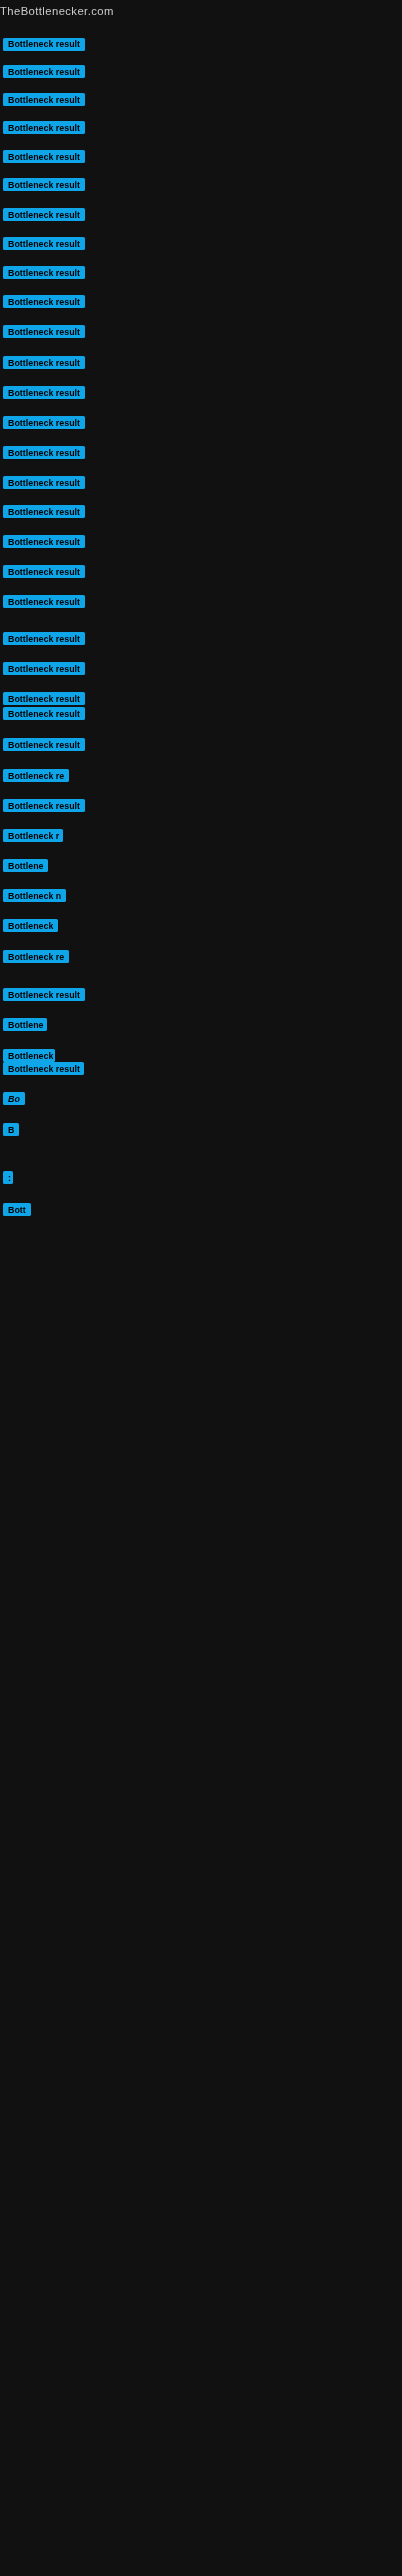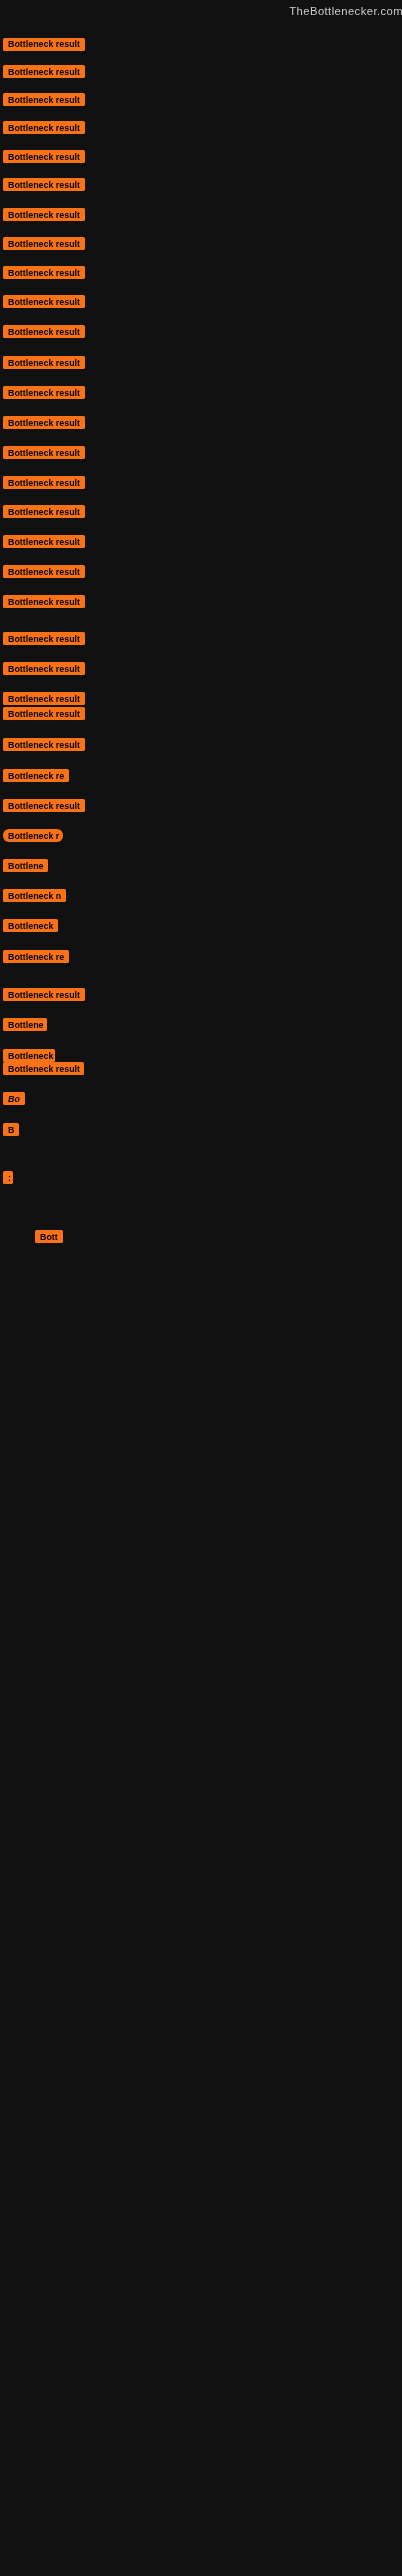--- a/index.html
+++ b/index.html
@@ -4,28 +4,28 @@
   <style>
     * { margin: 0; padding: 0; box-sizing: border-box; }
     body {
       background-color: #111;
       width: 403px;
       min-height: 2576px;
       font-family: Arial, sans-serif;
       position: relative;
     }
     .site-title {
-      text-align: right;
+      text-align: left;
       color: #ccc;
       font-size: 11.3px;
       padding: 4.8px 0 3.2px 0;
       letter-spacing: 0.4px;
     }
     .bottleneck-badge {
-      background-color: #f97316;
+      background-color: #0ea5e9;
       color: #000;
       font-size: 8.9px;
       font-weight: bold;
       padding: 1.6px 4.8px;
       border-radius: 1.6px;
       display: inline-block;
       white-space: nowrap;
       overflow: hidden;
     }
     .row {
@@ -59,27 +59,27 @@
     <div class="row" style="top: 515px;"><span class="bottleneck-badge" style="max-width: 85px;">Bottleneck result</span></div>
     <div class="row" style="top: 545px;"><span class="bottleneck-badge" style="max-width: 85px;">Bottleneck result</span></div>
     <div class="row" style="top: 575px;"><span class="bottleneck-badge" style="max-width: 85px;">Bottleneck result</span></div>
     <div class="row" style="top: 612px;"><span class="bottleneck-badge" style="max-width: 103px;">Bottleneck result</span></div>
     <div class="row" style="top: 642px;"><span class="bottleneck-badge" style="max-width: 85px;">Bottleneck result</span></div>
     <div class="row" style="top: 672px;"><span class="bottleneck-badge" style="max-width: 85px;">Bottleneck result</span></div>
     <div class="row" style="top: 687px;"><span class="bottleneck-badge" style="max-width: 103px;">Bottleneck result</span></div>
     <div class="row" style="top: 718px;"><span class="bottleneck-badge" style="max-width: 85px;">Bottleneck result</span></div>
     <div class="row" style="top: 749px;"><span class="bottleneck-badge" style="max-width: 72px;">Bottleneck re</span></div>
     <div class="row" style="top: 779px;"><span class="bottleneck-badge" style="max-width: 85px;">Bottleneck result</span></div>
-    <div class="row" style="top: 809px;"><span class="bottleneck-badge" style="max-width: 60px; border-radius: 6px;">Bottleneck r</span></div>
+    <div class="row" style="top: 809px;"><span class="bottleneck-badge" style="max-width: 60px;">Bottleneck r</span></div>
     <div class="row" style="top: 839px;"><span class="bottleneck-badge" style="max-width: 48px;">Bottlene</span></div>
     <div class="row" style="top: 869px; text-align: center;"><span class="bottleneck-badge" style="max-width: 64px;">Bottleneck n</span></div>
     <div class="row" style="top: 899px;"><span class="bottleneck-badge" style="max-width: 56px;">Bottleneck</span></div>
     <div class="row" style="top: 930px;"><span class="bottleneck-badge" style="max-width: 72px;">Bottleneck re</span></div>
     <div class="row" style="top: 968px;"><span class="bottleneck-badge" style="max-width: 95px;">Bottleneck result</span></div>
     <div class="row" style="top: 998px;"><span class="bottleneck-badge" style="max-width: 44px;">Bottlene</span></div>
     <div class="row" style="top: 1029px;"><span class="bottleneck-badge" style="max-width: 52px;">Bottleneck</span></div>
     <div class="row" style="top: 1042px;"><span class="bottleneck-badge" style="max-width: 81px;">Bottleneck result</span></div>
     <div class="row" style="top: 1072px; font-style: italic;"><span class="bottleneck-badge" style="max-width: 32px;">Bo</span></div>
     <div class="row" style="top: 1103px;"><span class="bottleneck-badge" style="max-width: 16px;">B</span></div>
     <div class="row" style="top: 1151px;"><span class="bottleneck-badge" style="max-width: 8px;">:</span></div>
-    <div class="row" style="top: 1210px; margin-left: 32px;"><span class="bottleneck-badge" style="max-width: 36px;">Bott</span></div>
+    <div class="row" style="top: 1183px;"><span class="bottleneck-badge" style="max-width: 36px;">Bott</span></div>
   </div>
 
 
 </body></html>

